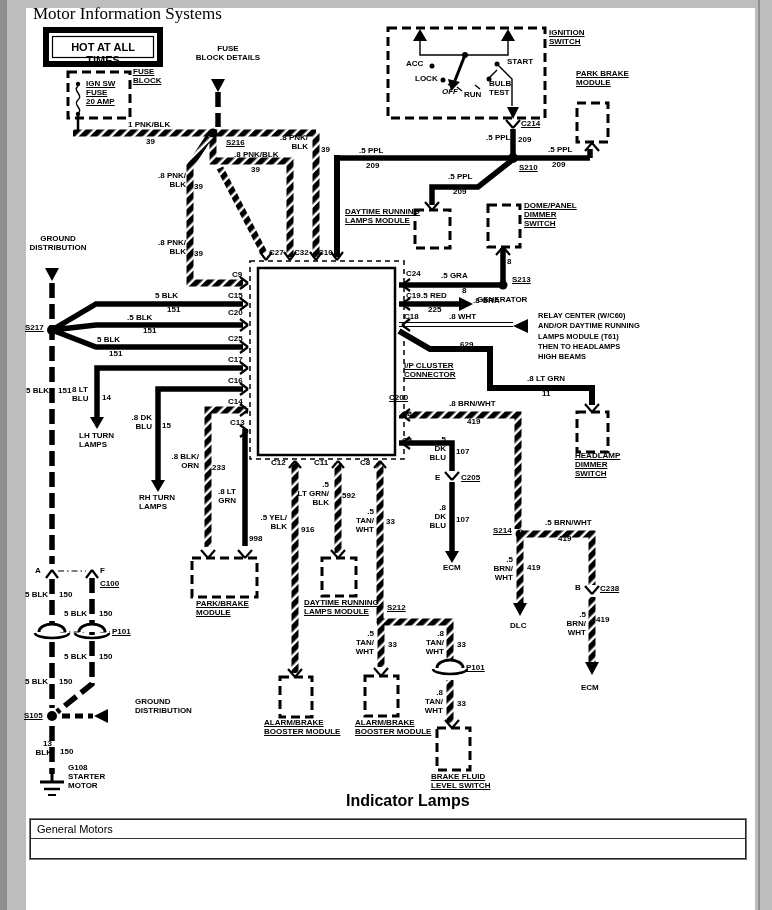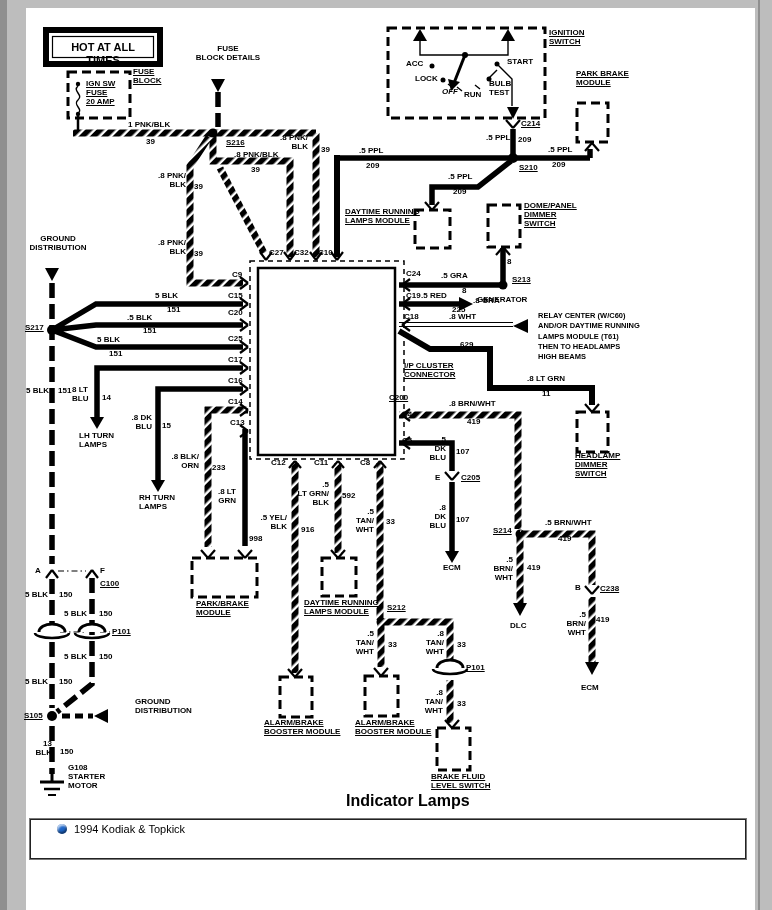--- a/index.html
+++ b/index.html
@@ -52,20 +52,21 @@
   .ar{fill:#000;stroke:none}
 </style>
 </head>
 <body>
 
 <div id="strip-left"></div>
 <div id="page"></div>
 <div id="strip-right"></div>
 
 <div id="diagram">
+  <div class="title">Motor Information Systems</div>
 
   <svg id="wires" width="772" height="910" viewBox="0 0 772 910">
     <defs>
       <pattern id="ht" width="8" height="8" patternUnits="userSpaceOnUse" patternTransform="rotate(45)">
         <rect width="8" height="8" fill="#000"></rect>
         <rect x="5.5" width="2.5" height="8" fill="#fff"></rect>
       </pattern>
     </defs>
 
     <g>
@@ -319,21 +320,21 @@
       <div class="lbl" style="left: 230px; top: 418px;">C13</div>
       <div class="lbl" style="left: 269px; top: 248px;">C27</div>
       <div class="lbl" style="left: 294px; top: 248px;">C32</div>
       <div class="lbl" style="left: 318px; top: 248px;">C10</div>
       <div class="lbl" style="left: 406px; top: 269px;">C24</div>
       <div class="lbl" style="left: 406px; top: 291px;">C19</div>
       <div class="lbl" style="left: 404px; top: 312px; text-align: center;">C18</div>
       <div class="lbl" style="left: 441px; top: 271px;">.5 GRA</div>
       <div class="lbl" style="left: 462px; top: 286px;">8</div>
       <div class="lbl" style="left: 421px; top: 291px;">.5 RED</div>
-      <div class="lbl" style="left: 452px; top: 305px;">225</div>
+      <div class="lbl" style="left: 428px; top: 305px;">225</div>
       <div class="lbl" style="left: 477px; top: 295px;">GENERATOR</div>
       <div class="lbl" style="left: 449px; top: 312px;">.8 WHT</div>
       <div class="lbl" style="left: 460px; top: 340px; text-align: right;">629</div>
       <div class="lbl" style="left: 538px; top: 311px; font-size: 7.5px; line-height: 1.38;">RELAY CENTER (W/C60)
 AND/OR DAYTIME RUNNING
 LAMPS MODULE (T61)
 THEN TO HEADLAMPS
 HIGH BEAMS</div>
       <div class="lbl u" style="left: 404px; top: 361px;">I/P CLUSTER
 CONNECTOR</div>
@@ -446,17 +447,14 @@
 BLK</div>
       <div class="lbl" style="left: 60px; top: 747px;">150</div>
       <div class="lbl" style="left: 68px; top: 763px;">G108
 STARTER
 MOTOR</div>
       <div class="lbl" style="left: 346px; top: 792px; font-size: 16px;">Indicator Lamps</div>
     </div>
 </div>
 
 <div id="panel">
-  <div class="row">
-    <span class="ball" style="background: rgb(30, 102, 200);"></span>
-    <span>1994 Kodiak &amp; Topkick</span>
-  </div>
+  <div class="hdr">General Motors</div>
 </div>
 
 </body></html>

